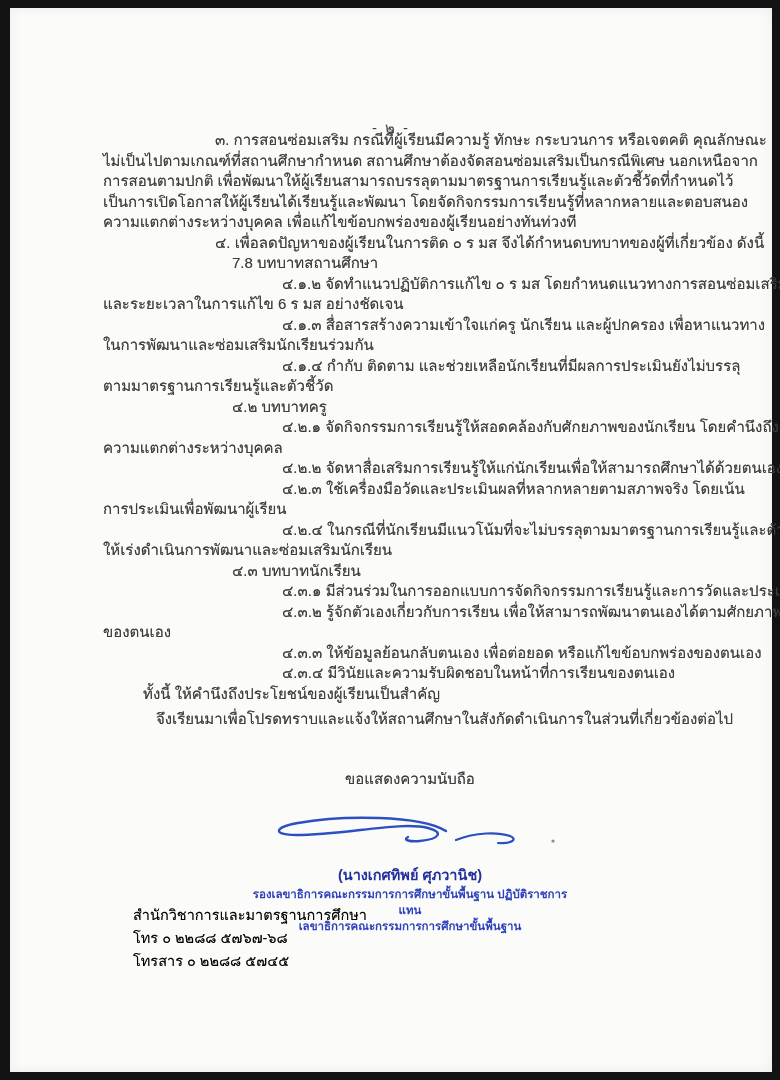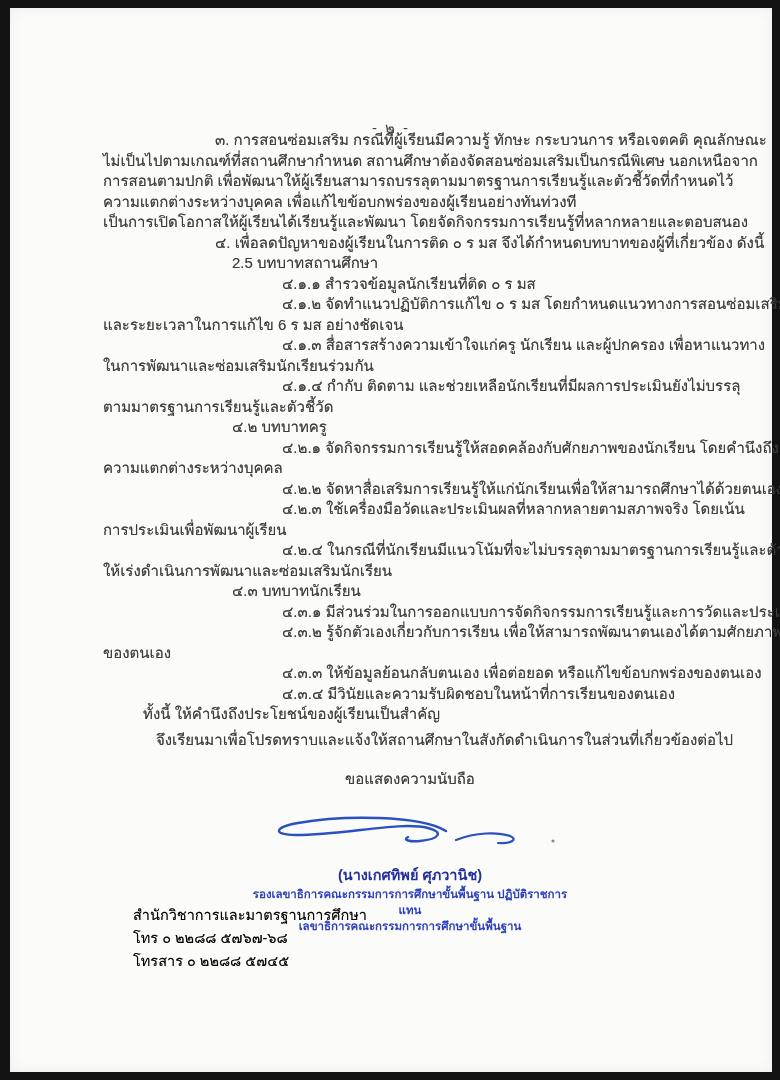--- a/index.html
+++ b/index.html
@@ -92,25 +92,24 @@
 
 <div class="viewer">
   <div class="page">
 
     <div class="page-number">- ๒ -</div>
 
     <div class="doc-body">
         <div class="line ind-para">๓. การสอนซ่อมเสริม กรณีที่ผู้เรียนมีความรู้ ทักษะ กระบวนการ หรือเจตคติ คุณลักษณะ</div>
         <div class="line ind-m">ไม่เป็นไปตามเกณฑ์ที่สถานศึกษากำหนด สถานศึกษาต้องจัดสอนซ่อมเสริมเป็นกรณีพิเศษ นอกเหนือจาก</div>
         <div class="line ind-m">การสอนตามปกติ เพื่อพัฒนาให้ผู้เรียนสามารถบรรลุตามมาตรฐานการเรียนรู้และตัวชี้วัดที่กำหนดไว้</div>
+        <div class="line ind-m">เป็นการเปิดโอกาสให้ผู้เรียนได้เรียนรู้และพัฒนา โดยจัดกิจกรรมการเรียนรู้ที่หลากหลายและตอบสนอง</div>
         <div class="line ind-m">ความแตกต่างระหว่างบุคคล เพื่อแก้ไขข้อบกพร่องของผู้เรียนอย่างทันท่วงที</div>
-        <div class="line ind-m">เป็นการเปิดโอกาสให้ผู้เรียนได้เรียนรู้และพัฒนา โดยจัดกิจกรรมการเรียนรู้ที่หลากหลายและตอบสนอง</div>
         <div class="line ind-para">๔. เพื่อลดปัญหาของผู้เรียนในการติด ๐ ร มส จึงได้กำหนดบทบาทของผู้ที่เกี่ยวข้อง ดังนี้</div>
-        <div class="line ind-s1">2.5 บทบาทสถานศึกษา</div>
-        <div class="line ind-s2">๔.๑.๑ สำรวจข้อมูลนักเรียนที่ติด ๐ ร มส</div>
+        <div class="line ind-s1">7.8 บทบาทสถานศึกษา</div>
         <div class="line ind-s2">๔.๑.๒ จัดทำแนวปฏิบัติการแก้ไข ๐ ร มส โดยกำหนดแนวทางการสอนซ่อมเสริม</div>
         <div class="line ind-m">และระยะเวลาในการแก้ไข 6 ร มส อย่างชัดเจน</div>
         <div class="line ind-s2">๔.๑.๓ สื่อสารสร้างความเข้าใจแก่ครู นักเรียน และผู้ปกครอง เพื่อหาแนวทาง</div>
         <div class="line ind-m">ในการพัฒนาและซ่อมเสริมนักเรียนร่วมกัน</div>
         <div class="line ind-s2">๔.๑.๔ กำกับ ติดตาม และช่วยเหลือนักเรียนที่มีผลการประเมินยังไม่บรรลุ</div>
         <div class="line ind-m">ตามมาตรฐานการเรียนรู้และตัวชี้วัด</div>
         <div class="line ind-s1">๔.๒ บทบาทครู</div>
         <div class="line ind-s2">๔.๒.๑ จัดกิจกรรมการเรียนรู้ให้สอดคล้องกับศักยภาพของนักเรียน โดยคำนึงถึง</div>
         <div class="line ind-m">ความแตกต่างระหว่างบุคคล</div>
         <div class="line ind-s2">๔.๒.๒ จัดหาสื่อเสริมการเรียนรู้ให้แก่นักเรียนเพื่อให้สามารถศึกษาได้ด้วยตนเอง</div>

